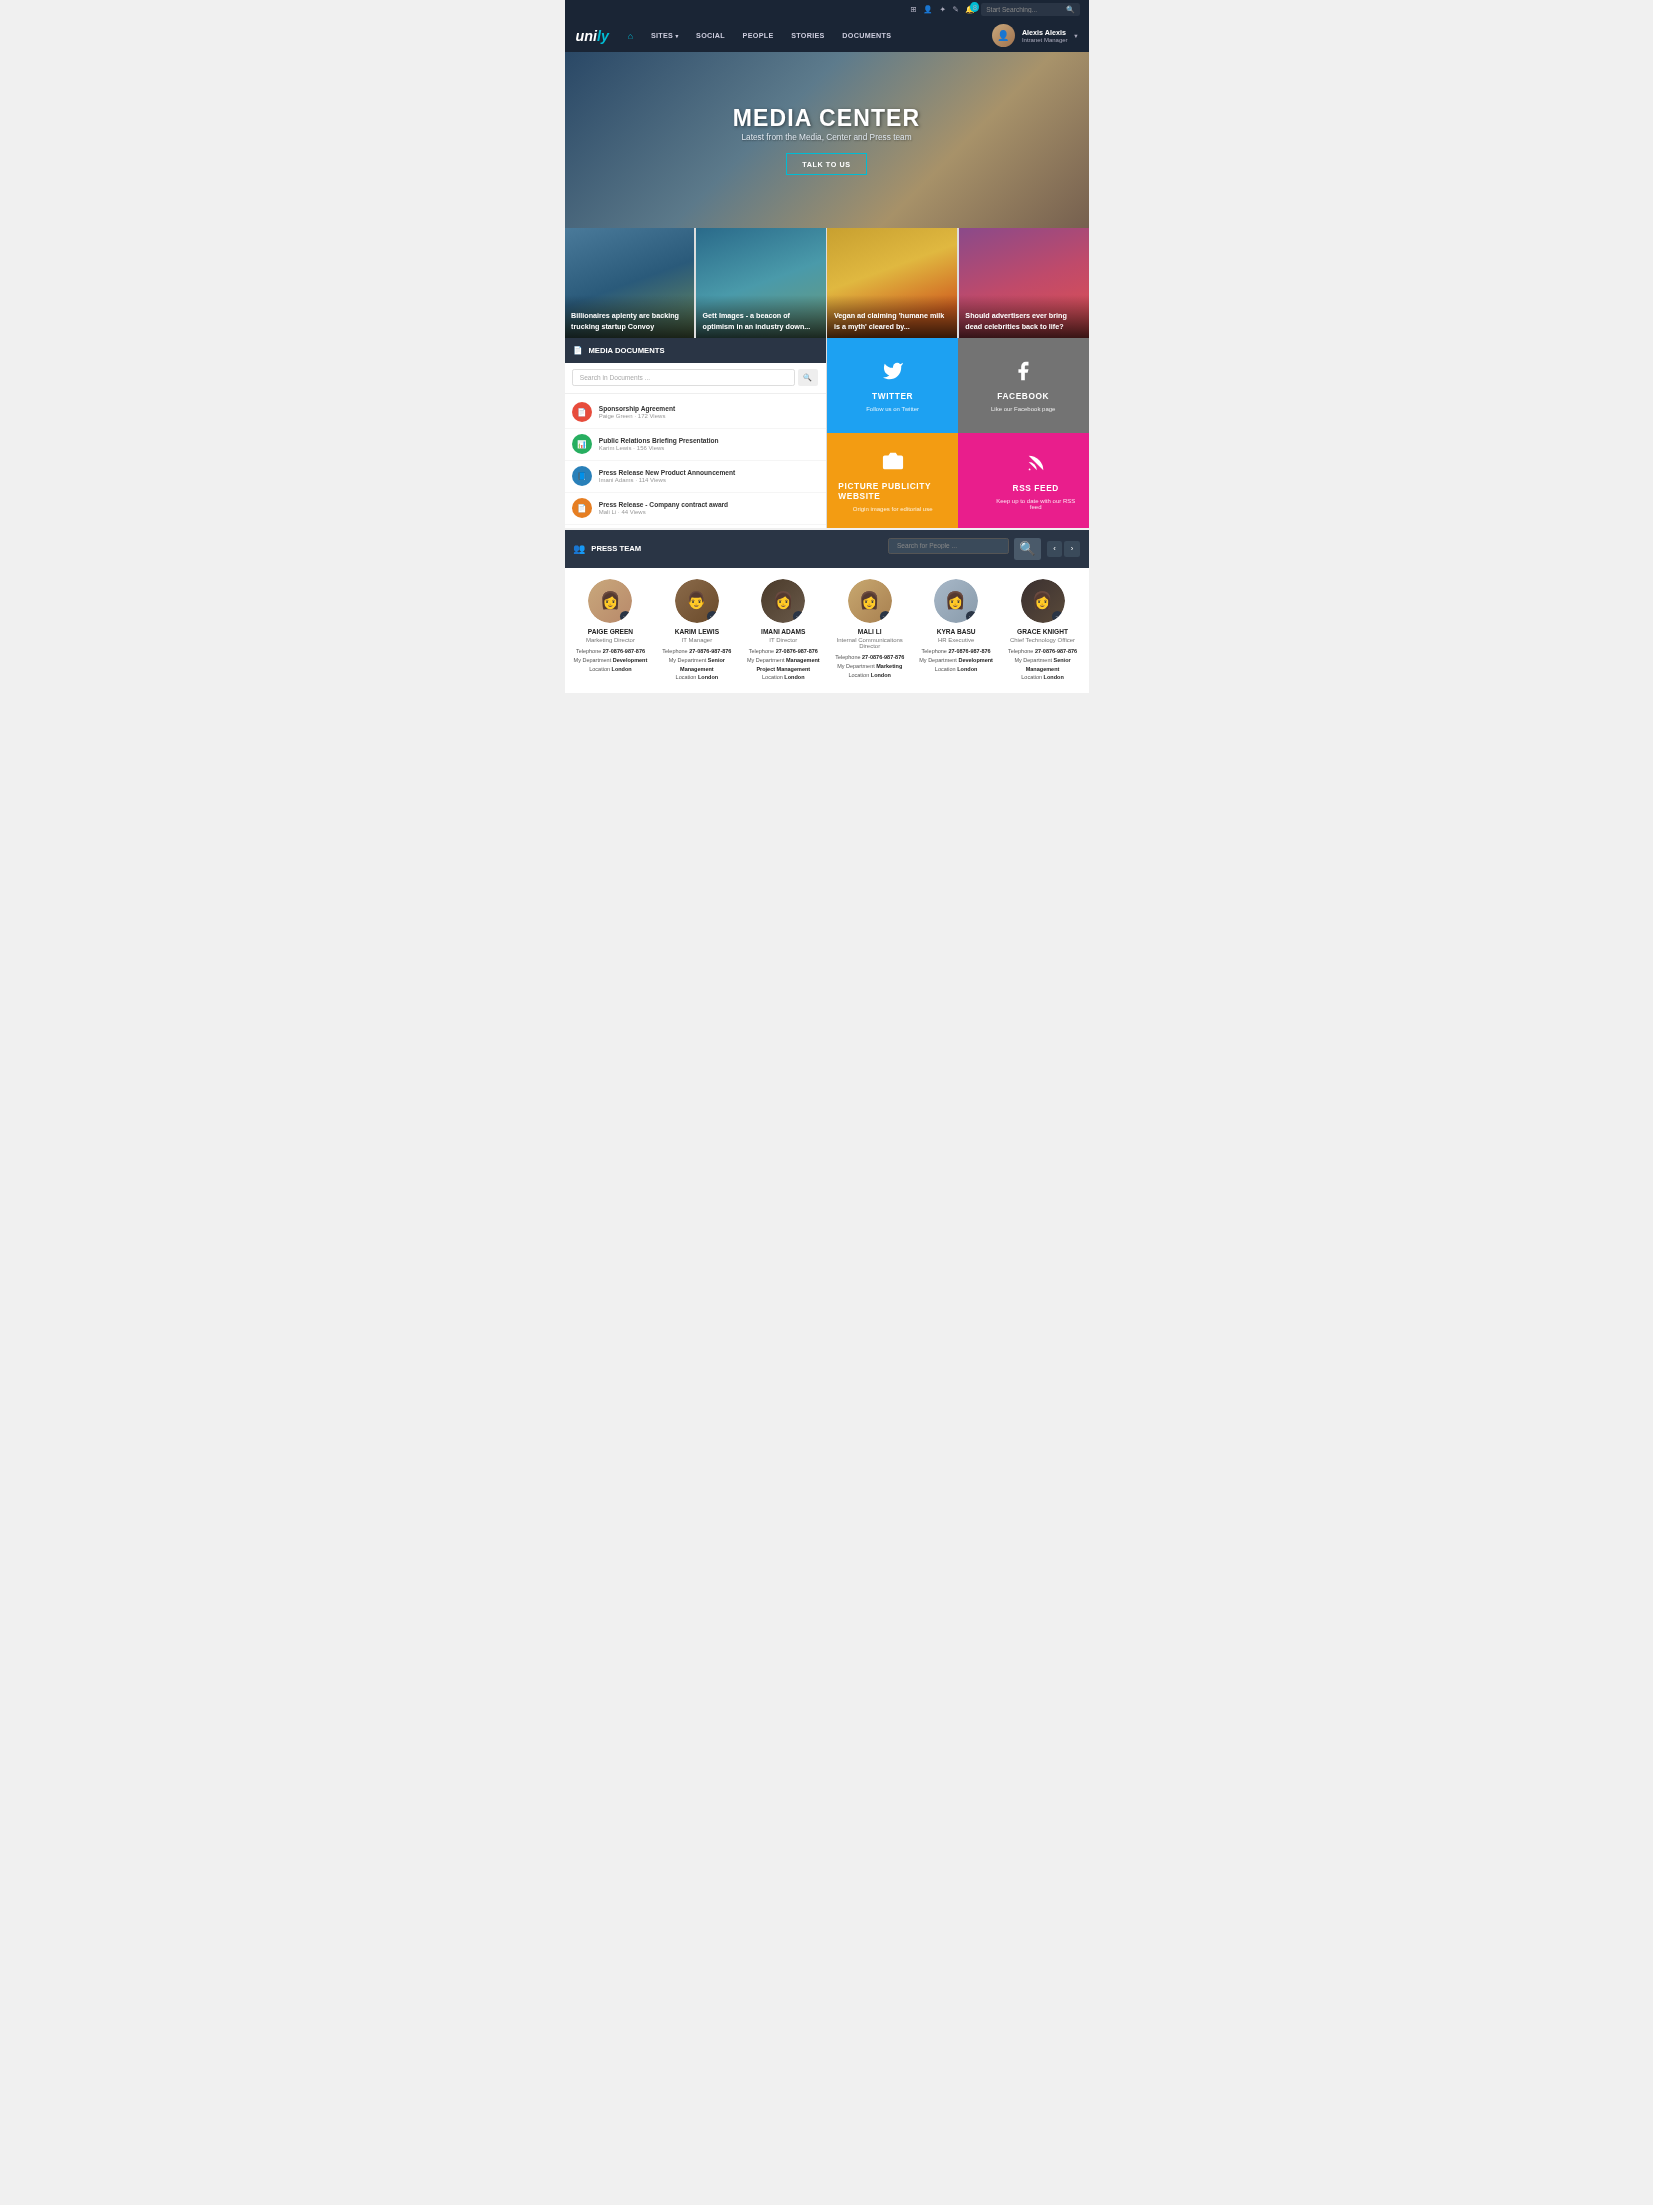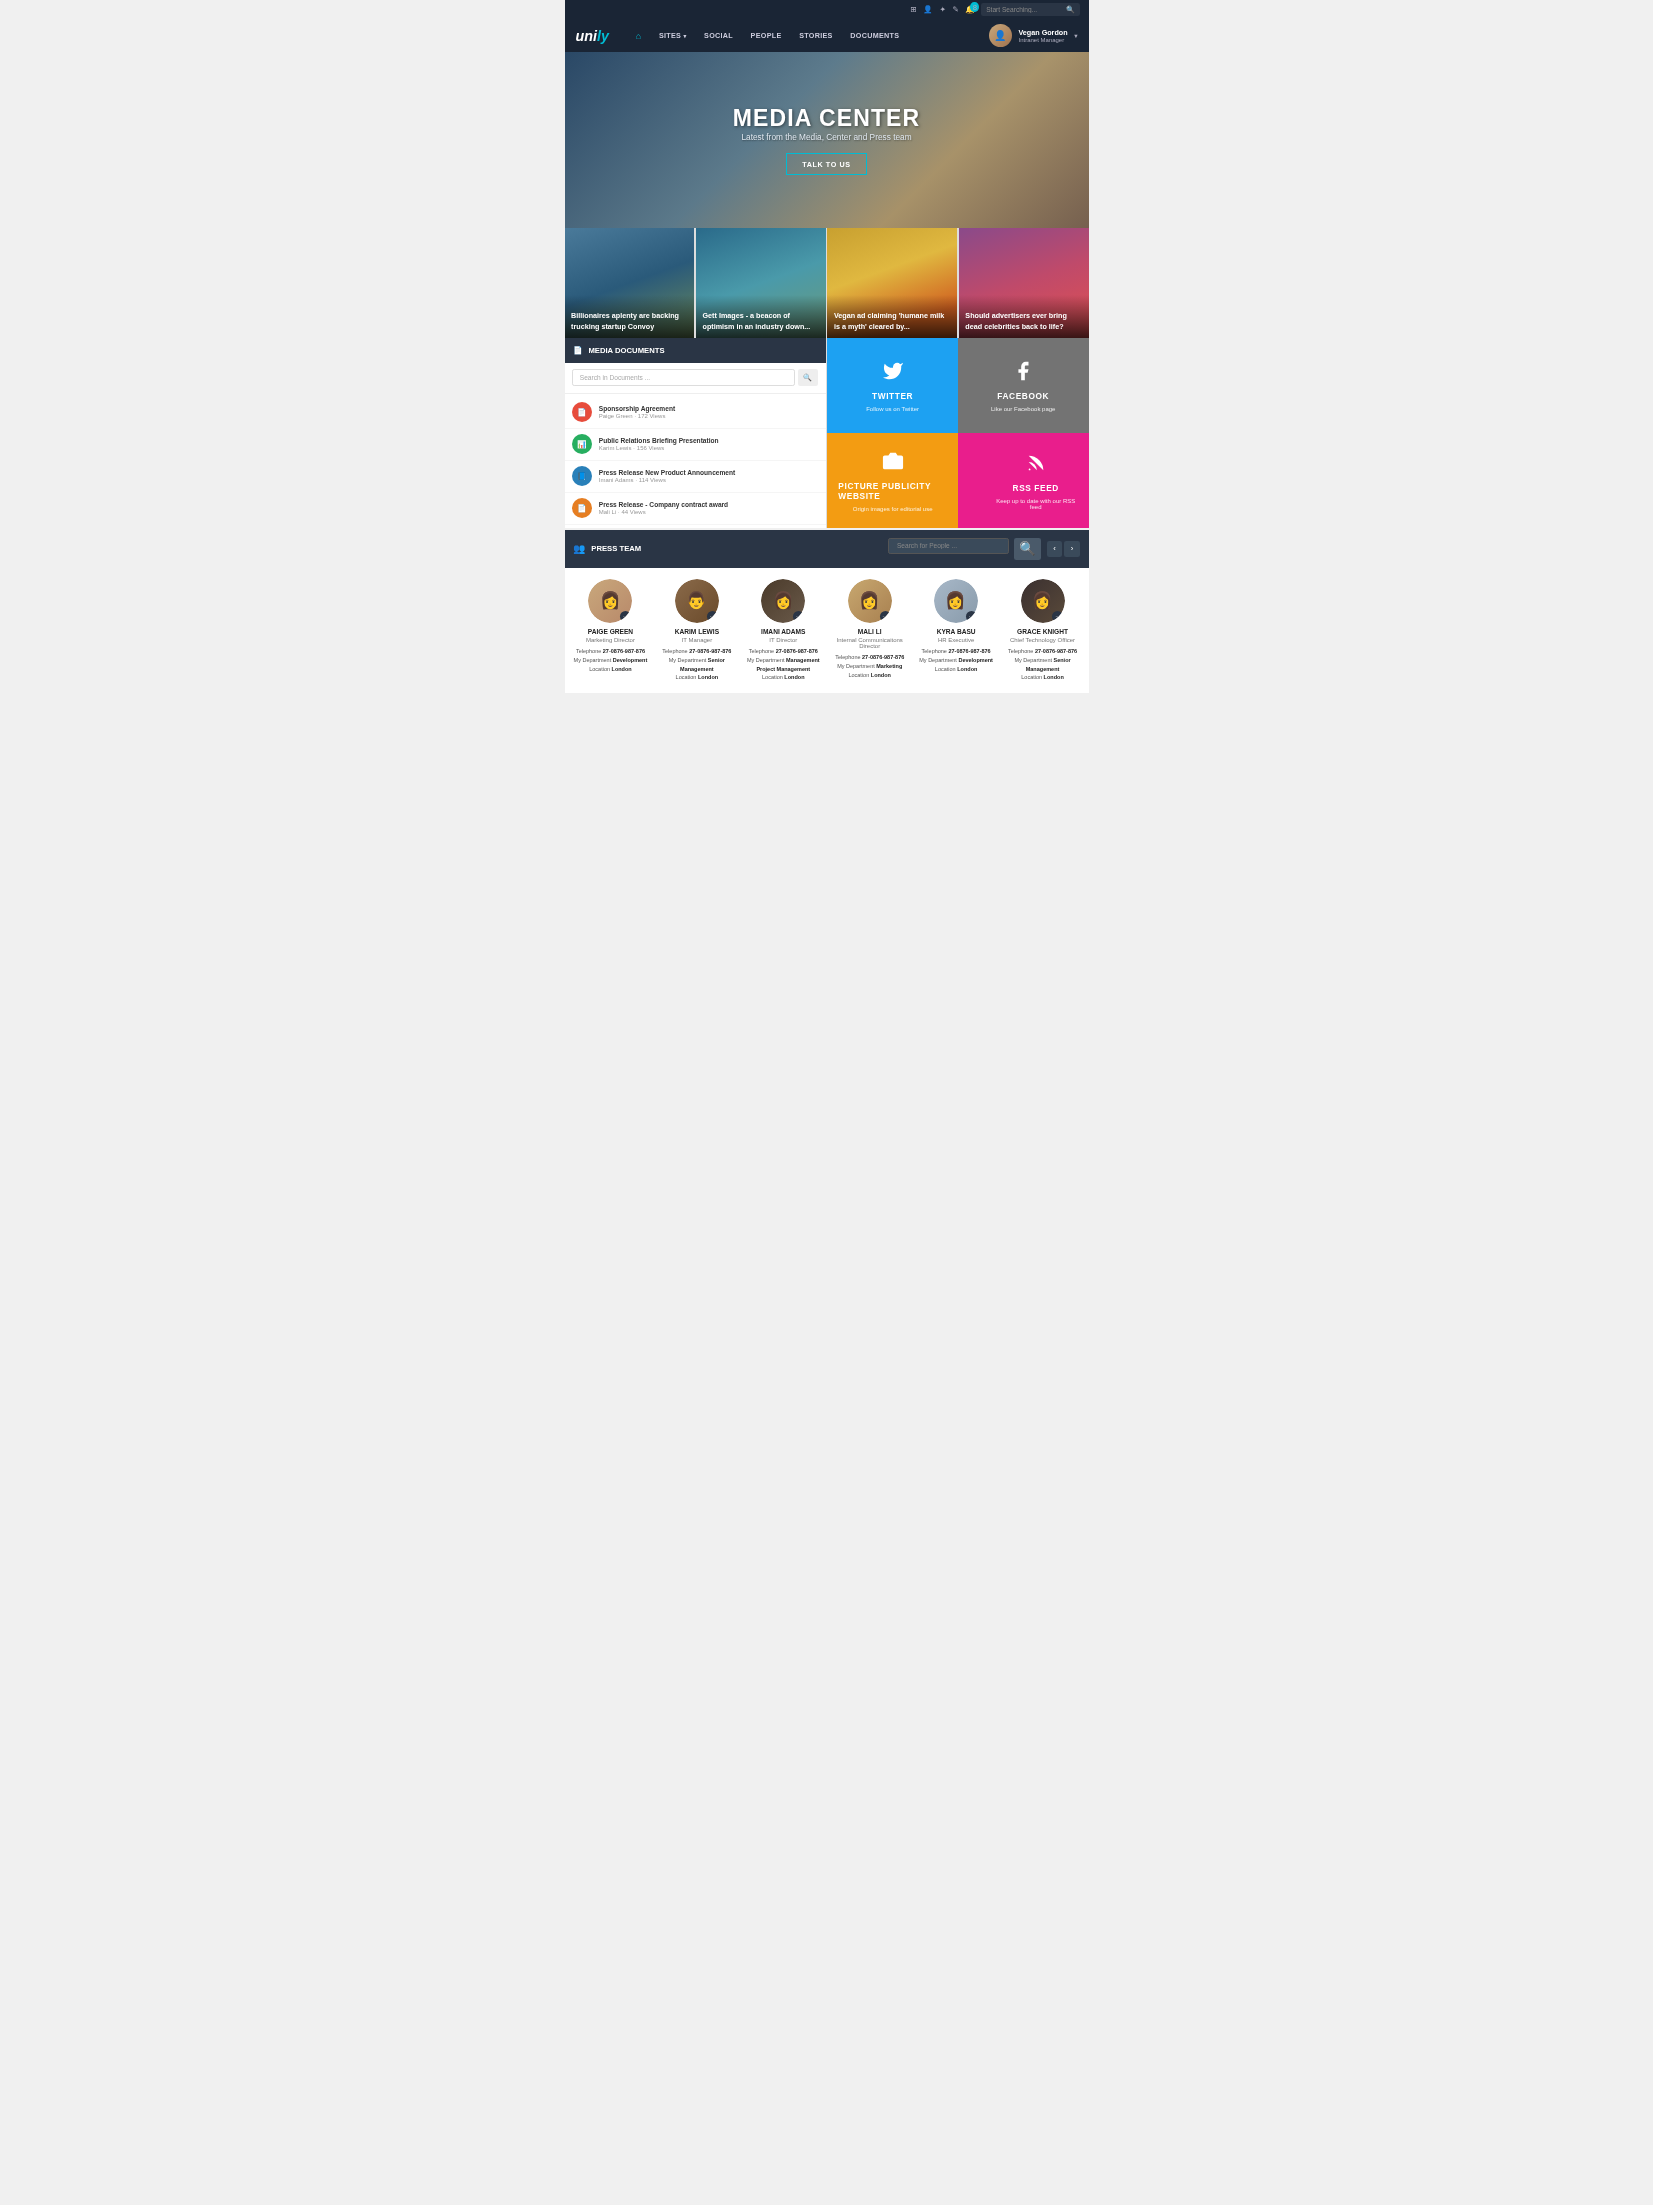--- a/index.html
+++ b/index.html
@@ -24,21 +24,21 @@
     .search-wrap .s-icon { position: absolute; right: 4.4px; color: #888; font-size: 7.2px; }
 
     
     .nav-bar {
       background: #1a2535;
       display: flex;
       align-items: center;
       padding: 0 11px;
       height: 33px;
     }
-    .logo { color: white; font-size: 14.3px; font-weight: bold; margin-right: 18px; font-style: italic; text-align: right; }
+    .logo { color: white; font-size: 14.3px; font-weight: bold; margin-right: 10px; font-style: italic; text-align: right; }
     .logo span { color: #00bcd4; }
     .nav-links { display: flex; gap: 0; align-items: center; flex: 1; }
     .nav-item {
       color: #ccd;
       font-size: 7.2px;
       font-weight: 600;
       padding: 0 8.8px;
       height: 33px;
       display: flex;
       align-items: center;
@@ -304,21 +304,21 @@
     </div>
     <div class="nav-item">
       <span>DOCUMENTS</span>
     </div>
   </div>
   <div class="nav-right">
     <div class="user-avatar">
       <div class="user-avatar-img">👤</div>
     </div>
     <div class="user-info">
-      <div class="user-name">Vegan Gordon</div>
+      <div class="user-name">Alexis Alexis</div>
       <div class="user-role">Intranet Manager</div>
     </div>
     <span style="color:#aab; font-size:6.6px">▾</span>
   </div>
 </nav>
 
 <div class="hero">
   <div class="hero-bg"></div>
   <div class="hero-content">
     <h1 class="hero-title">MEDIA CENTER</h1>

